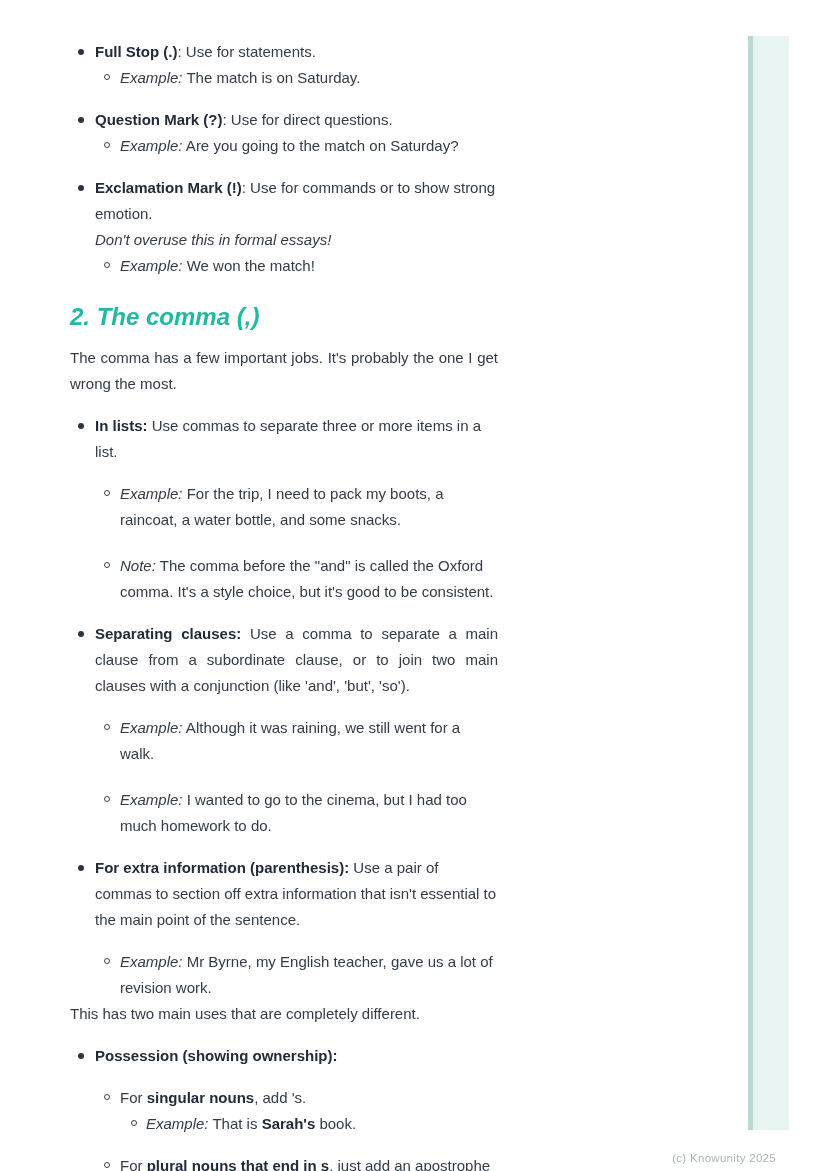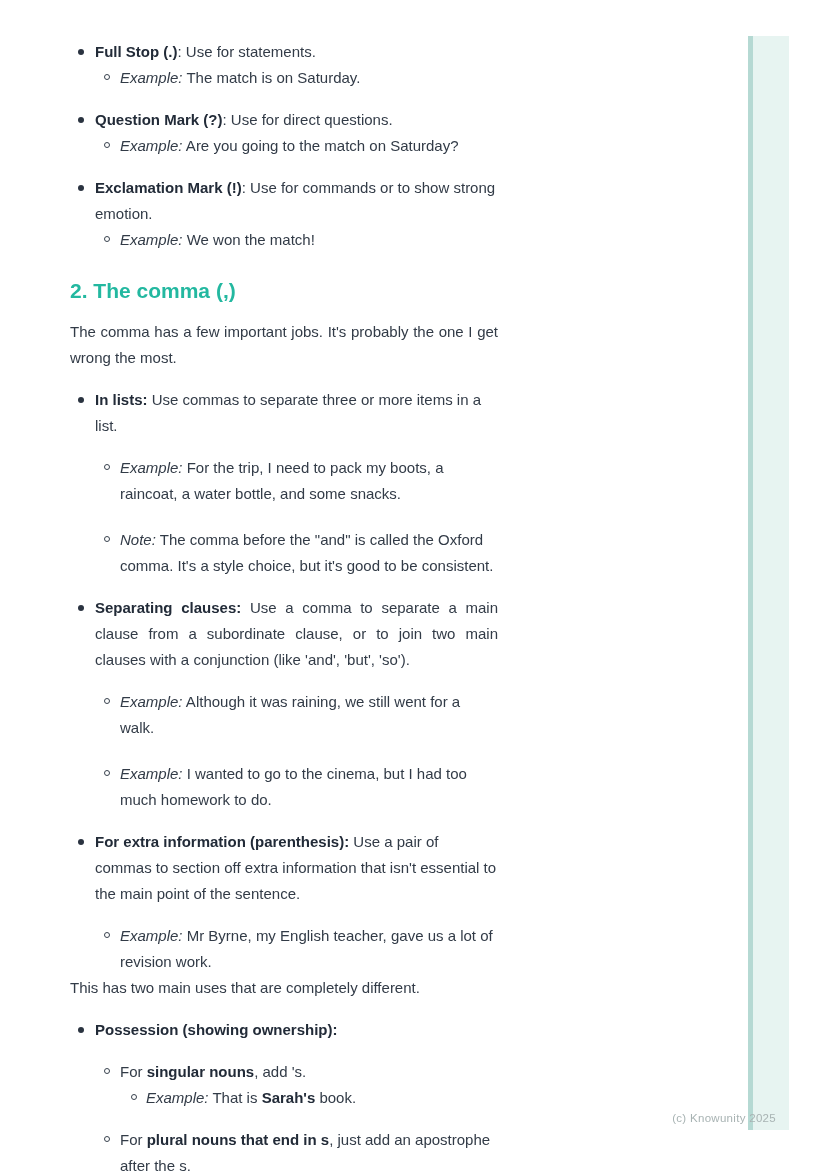--- a/index.html
+++ b/index.html
@@ -25,21 +25,21 @@
     position: absolute;
     left: 748px;
     top: 36px;
     width: 36px;
     height: 1094px;
     background: var(--bar-fill, #e7f4f1);
     border-left: 5px solid var(--bar-edge, #b5d9d3);
   }
   .watermark {
     position: absolute;
-    top: 1112px;
+    top: 1152px;
     right: 52px;
     font-size: 11.5px;
     letter-spacing: 0.3px;
     color: var(--wm, #a8b3b3);
     z-index: 2;
   }
   
   .content {
     position: absolute;
     left: 0;
@@ -78,25 +78,26 @@
     height: 4px;
     border: 1.5px solid #39434f;
     background: transparent;
   }
 
   .gap-lg { margin-top: 16px; }
   .gap-sm { margin-top: 20px; }
   .gap-none { margin-top: 0; }
 
   h2.heading {
-    font-size: 21px;
+    font-size: 24px;
     line-height: 28px;
     font-weight: 700;
     color: var(--accent, #23b8a0);
     margin: 24px 0 14px 0;
+    font-style: italic;
   }
   .seg-b { font-weight: 700; color: #222b38; }
   .seg-i { font-style: italic; text-align: right; }
 </style>
 </head>
 <body>
 
 <div class="page">
   <div class="edge-bar"></div>
   <div class="watermark">(c) Knowunity 2025</div>
@@ -113,20 +114,23 @@
         <span class="marker disc"></span>
         <span class="txt"><span class="seg-b">Question Mark (?)</span><span>: Use for direct questions.</span></span>
       </div>
       <div class="li lvl2 gap-none">
         <span class="marker circle"></span>
         <span class="txt"><span class="seg-i">Example:</span><span> Are you going to the match on Saturday?</span></span>
       </div>
       <div class="li lvl1 gap-lg">
         <span class="marker disc"></span>
         <span class="txt"><span class="seg-b">Exclamation Mark (!)</span><span>: Use for commands or to show strong emotion.</span></span>
+      </div>
+      <div class="cont lvl1 gap-none">
+        <span class="txt"><span class="seg-i">Don't overuse this in formal essays!</span></span>
       </div>
       <div class="li lvl2 gap-none">
         <span class="marker circle"></span>
         <span class="txt"><span class="seg-i">Example:</span><span> We won the match!</span></span>
       </div>
       <h2 class="heading">2. The comma (,)</h2>
       <div class="para gap-none justify">
         <span class="txt"><span>The comma has a few important jobs. It's probably the one I get wrong the most.</span></span>
       </div>
       <div class="li lvl1 gap-lg">

